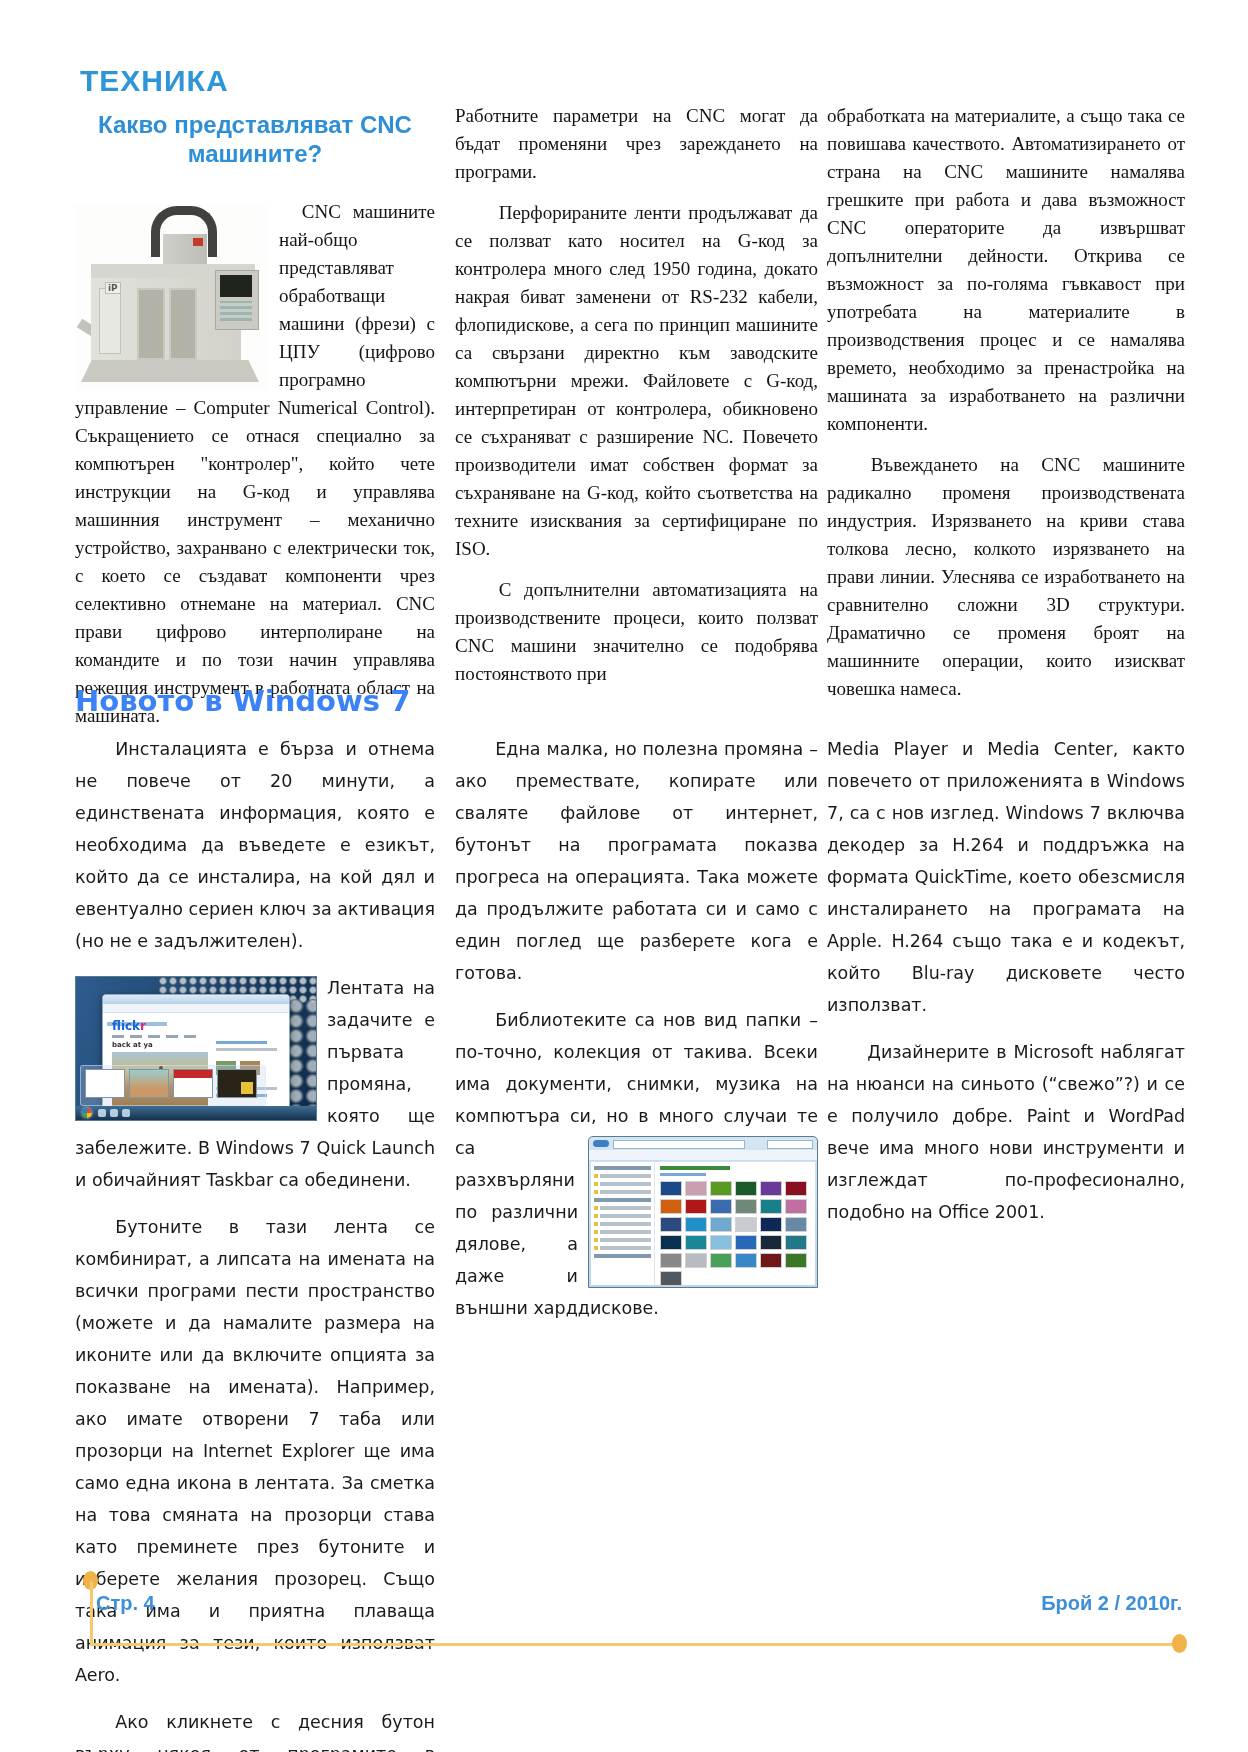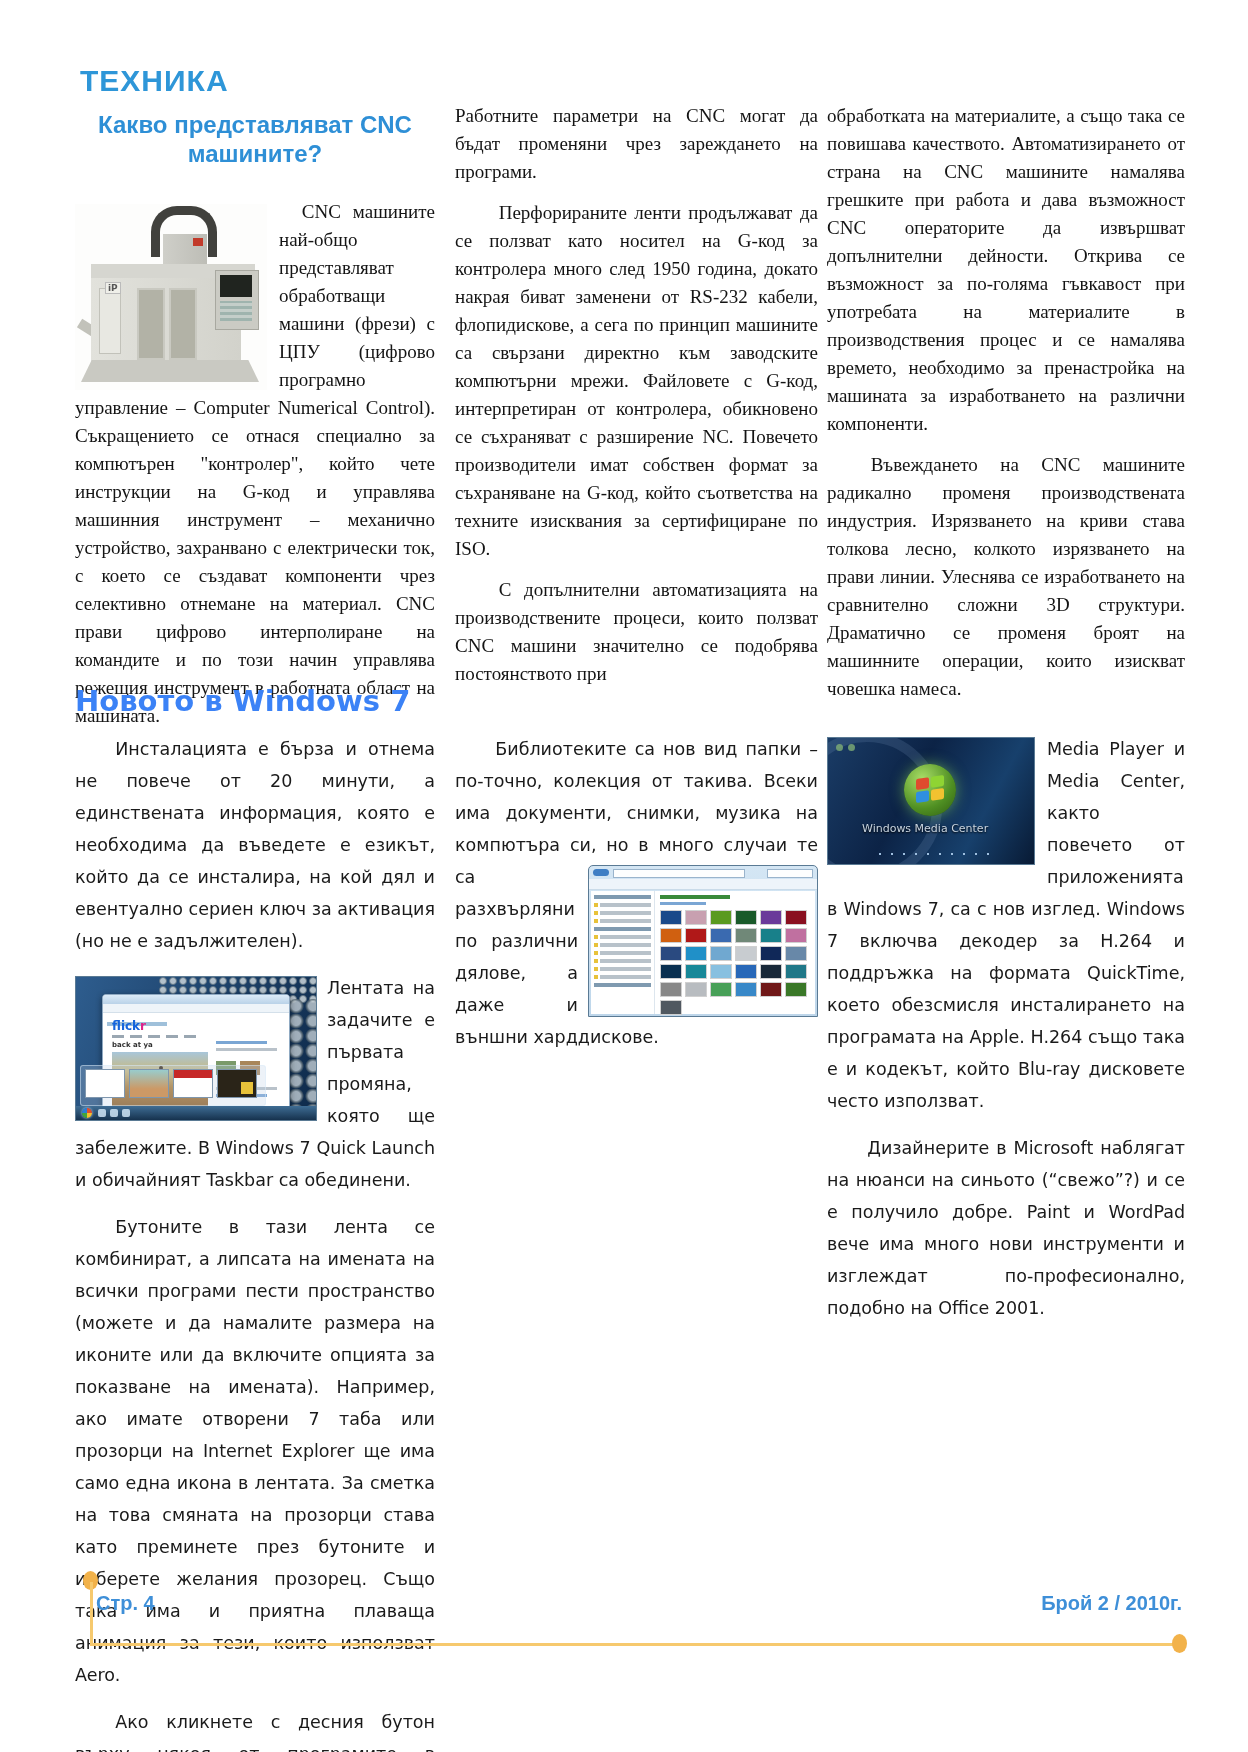--- a/index.html
+++ b/index.html
@@ -191,20 +191,21 @@
           <span class="ic" style="left:46px"></span>
         </span>
       </span>
       <span>Лентата на задачите е първата промяна, която ще забележите. В Windows 7 Quick Launch и обичайният Taskbar са обединени.</span>
     </p>
     <p class="ind">Бутоните в тази лента се комбинират, а липсата на имената на всички програми пести пространство (можете и да намалите размера на иконите или да включите опцията за показване на имената). Например, ако имате отворени 7 таба или прозорци на Internet Explorer ще има само една икона в лентата. За сметка на това смяната на прозорци става като преминете през бутоните и изберете желания прозорец. Също така има и приятна плаваща анимация за тези, които използват Aero.</p>
     <p class="ind">Ако кликнете с десния бутон върху някоя от програмите в таскбара, ще</p>
   </div>
 
   <div class="col comic w72">
+    <p class="ind">Една малка, но полезна промяна – ако премествате, копирате или сваляте файлове от интернет, бутонът на програмата показва прогреса на операцията. Така можете да продължите работата си и само с един поглед ще разберете кога е готова.</p>
     <p class="ind">
       <span>Библиотеките са нов вид папки – по-точно, колекция от такива. Всеки има документи, снимки, музика на компютъра си,</span>
       <span class="shot shot-lib">
         <span class="lib-top" style="display:block">
           <span class="nav"></span>
           <span class="addr"></span>
           <span class="srch"></span>
         </span>
         <span class="lib-menu" style="display:block">
           <i></i><i></i><i></i><i></i><i></i>
@@ -263,35 +264,20 @@
           </span>
         </span>
       </span>
       <span>но в много случаи те са разхвърляни по различни дялове, а даже и външни харддискове.</span>
     </p>
 
   </div>
 
   <div class="col comic w73">
     <p>
-      <span class="shot shot-mc">
-        <span class="mc-arc"></span>
-        <span class="mc-i1"></span>
-        <span class="mc-i2"></span>
-        <span class="mc-orb">
-          <span class="mc-flag">
-              <i class="f1"></i>
-              <i class="f2"></i>
-              <i class="f3"></i>
-              <i class="f4"></i>
-            </span>
-        </span>
-        <span class="mc-text">Windows Media Center</span>
-        <span class="mc-dots"></span>
-      </span>
       <span>Media Player и Media Center, както повечето от приложенията в Windows 7, са с нов изглед. Windows 7 включва декодер за H.264 и поддръжка на формата QuickTime, което обезсмисля инсталирането на програмата на Apple. H.264 също така е и кодекът, който Blu-ray дисковете често използват.</span>
     </p>
     <p class="ind">Дизайнерите в Microsoft наблягат на нюанси на синьото (“свежо”?) и се е получило добре. Paint и WordPad вече има много нови инструменти и изглеждат по-професионално, подобно на Office 2001.</p>
   </div>
 
   <div class="dot-a"></div>
   <div class="rule-v"></div>
   <div class="rule-h"></div>
   <div class="dot-b"></div>
   <div class="foot-left">Стр. 4</div>

